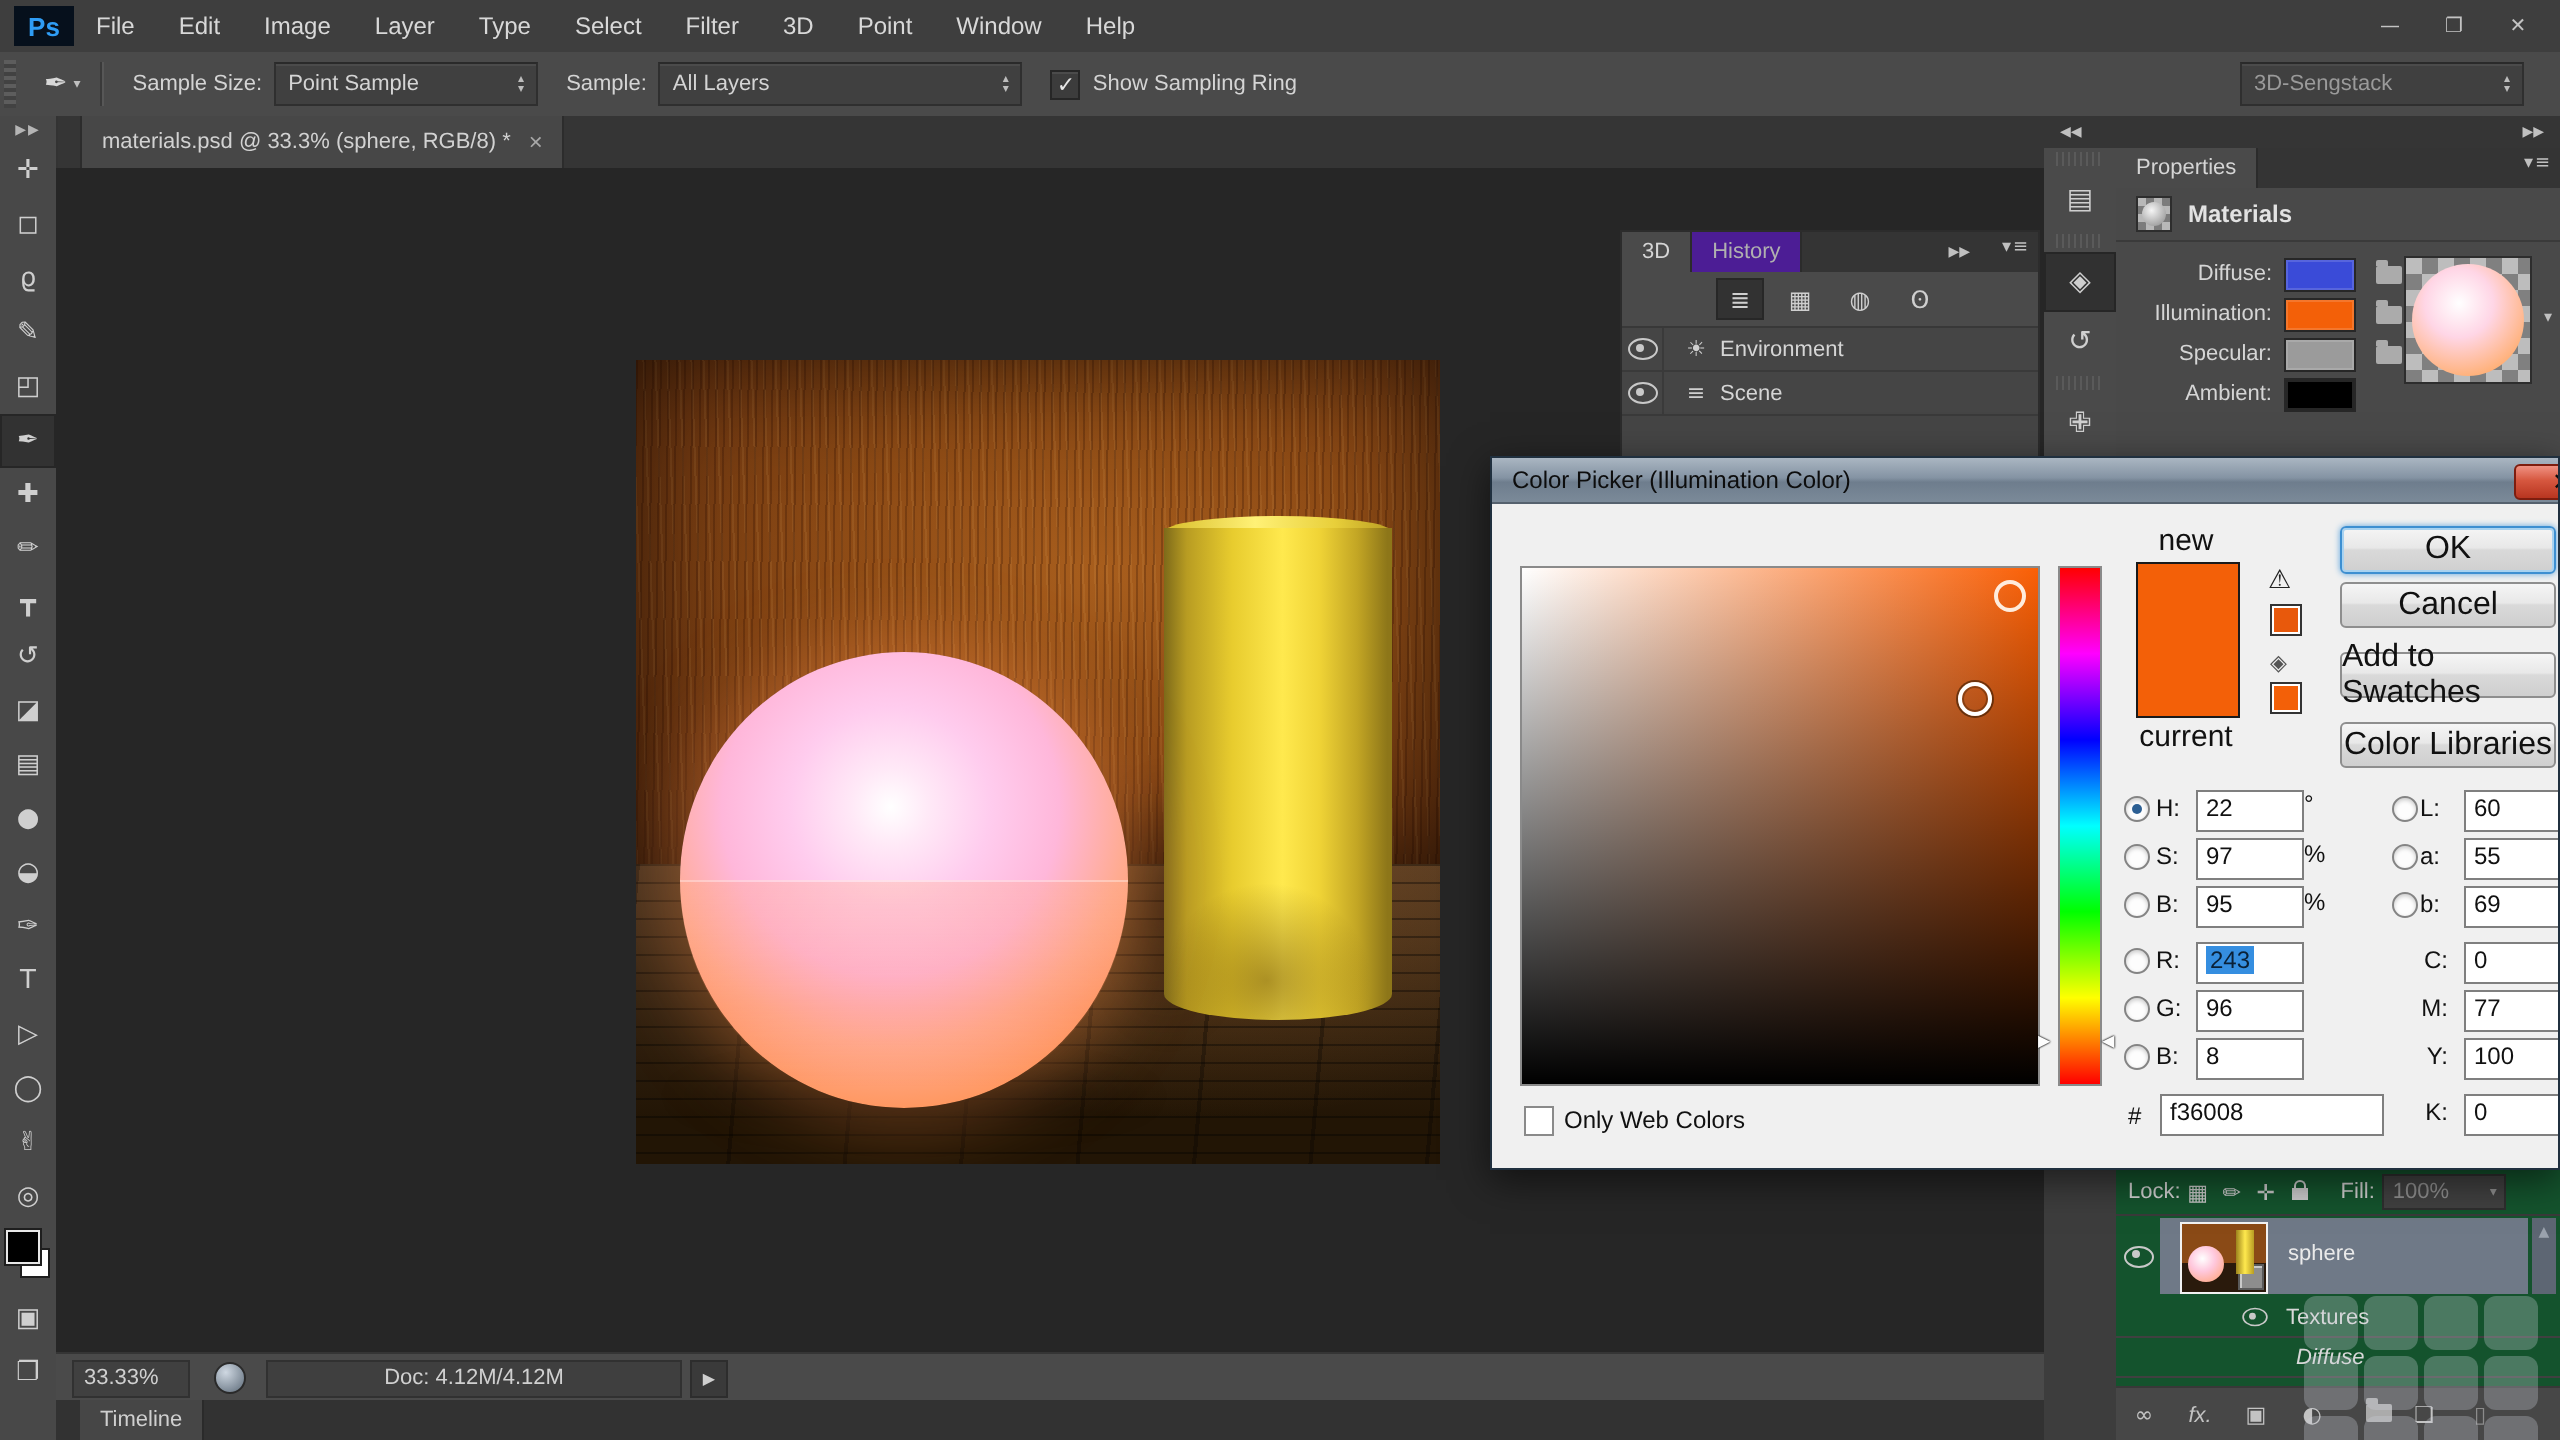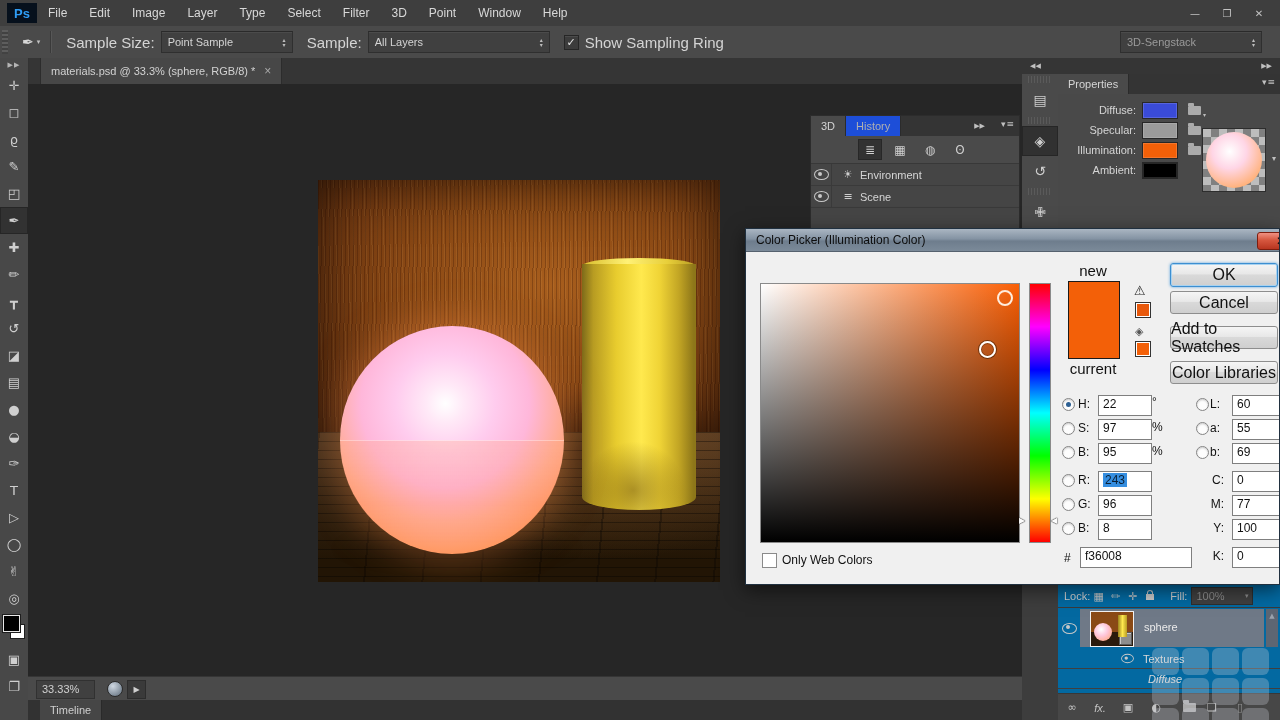--- a/index.html
+++ b/index.html
@@ -19,21 +19,21 @@
           display:flex;align-items:center;justify-content:center;}
 
   
   .optionsbar{left:0;top:26px;width:1280px;height:32px;background:#4a4a4a;
               border-bottom:1px solid #343434;display:flex;align-items:center;}
   .grip{width:6px;height:24px;margin-left:2px;
         background:repeating-linear-gradient(to bottom,#5d5d5d 0 2px,#424242 2px 4px);}
   .opt-tool{color:#d8d8d8;font-size:14px;margin-left:14px;transform:rotate(0deg);}
   .caret-dn{font-size:7px;color:#c0c0c0;margin-left:3px;}
   .vsep{width:1px;height:22px;background:#3a3a3a;margin:0 10px;border-right:1px solid #575757;}
-  .optlabel{font-size:15px;color:#d4d4d4;margin:0 6px 0 4px;text-align:right;}
+  .optlabel{font-size:11px;color:#d4d4d4;margin:0 6px 0 4px;text-align:right;}
   .combo{height:20px;background:#404040;border:1px solid #2f2f2f;border-top-color:#2a2a2a;
          box-shadow:inset 0 1px 0 rgba(255,255,255,0.06);
          display:flex;align-items:center;font-size:11px;color:#d4d4d4;padding:0 6px;position:relative;}
   .combo .cval{flex:1;}
   .updown{display:flex;flex-direction:column;line-height:5px;font-size:6px;color:#bdbdbd;margin-left:8px;}
   .ps-check{width:13px;height:13px;background:#3c3c3c;border:1px solid #262626;
             box-shadow:inset 0 1px 0 rgba(255,255,255,0.08);color:#e6e6e6;font-size:11px;
             display:flex;align-items:center;justify-content:center;margin-left:14px;}
   .ws-combo{position:absolute;right:18px;top:5px;width:128px;color:#9a9a9a;}
 
@@ -87,21 +87,21 @@
     background:
       radial-gradient(ellipse 80px 75px at 45% 92%,rgba(110,80,10,0.55),rgba(0,0,0,0) 65%),
       linear-gradient(to right,#7d6a1a 0%,#b89c22 10%,#e8cc2e 30%,#ffe94e 52%,#f0d436 68%,#c2a524 85%,#8d7619 98%);}
   .cylcap{position:absolute;left:264px;top:78px;width:114px;height:16px;border-radius:50%;
     background:linear-gradient(to right,#d8bd2a,#fff176 40%,#e8cf3a 75%,#b89c22);}
 
   
   .ptabbar{height:20px;background:#343434;display:flex;align-items:flex-end;position:relative;}
   .ptab{height:20px;padding:0 10px;font-size:11px;color:#d5d5d5;display:flex;align-items:center;
         background:#4a4a4a;border-right:1px solid #2b2b2b;}
-  .ptab.off{background:#1d4ed8;color:#b0b0b0;}
+  .ptab.off{background:#4c1d95;color:#b0b0b0;}
   .pmenu{position:absolute;right:4px;top:3px;font-size:9px;color:#c0c0c0;letter-spacing:1px;}
   .dblarrow{font-size:7px;color:#c0c0c0;letter-spacing:0px;}
 
   
   .panel3d{left:810px;top:115px;width:208px;height:112px;background:#454545;
            border:1px solid #2c2c2c;z-index:5;overflow:hidden;}
   .p3dbar{height:27px;background:#4a4a4a;display:flex;align-items:center;justify-content:center;gap:6px;
           border-bottom:1px solid #383838;}
   .p3dbtn{width:24px;height:21px;display:flex;align-items:center;justify-content:center;
           color:#cfcfcf;font-size:12px;}
@@ -190,21 +190,21 @@
   .radio.on::after{content:"";position:absolute;left:3px;top:3px;width:5px;height:5px;border-radius:50%;
          background:#2c5f93;}
   .flabel{position:absolute;font-size:12px;color:#111;}
   .num{position:absolute;height:18px;background:#fff;border:1px solid #7f7f7f;font-size:12px;color:#111;
        padding:1px 0 0 4px;box-sizing:content-box;}
   .selhl{background:#358ee0;color:#0a2036;padding:0 2px;}
   .hexwrap{position:absolute;left:318px;top:322px;font-size:12px;color:#111;}
   .webchk{position:absolute;left:16px;top:324px;width:13px;height:13px;background:#fff;border:1px solid #8a8a8a;}
 
   
-  .layers{left:1058px;top:585px;width:222px;height:135px;background:#0369a1;z-index:6;overflow:hidden;}
+  .layers{left:1058px;top:585px;width:222px;height:135px;background:#14532d;z-index:6;overflow:hidden;}
   .lockrow{height:22px;display:flex;align-items:center;font-size:11px;color:#cfcfcf;border-bottom:1px solid #3a3a3a;}
   .lockico{width:17px;text-align:center;color:#c5c5c5;font-size:11px;}
   .lockshape{display:inline-block;width:8px;height:6px;background:#c9c9c9;position:relative;margin-top:4px;}
   .lockshape::before{content:"";position:absolute;top:-4px;left:1px;width:4px;height:3px;
       border:1.5px solid #c9c9c9;border-bottom:none;border-radius:3px 3px 0 0;}
   .fillbox{width:52px;height:16px;background:#404040;border:1px solid #2e2e2e;display:flex;align-items:center;
       font-size:11px;color:#8d8d8d;padding:0 4px;margin-left:4px;justify-content:space-between;}
   .lrow-sel{position:absolute;left:22px;top:24px;width:184px;height:38px;background:#6f7987;}
   .leyecol{position:absolute;left:0;top:24px;width:22px;height:38px;border-right:1px solid #3c3c3c;
            display:flex;align-items:center;justify-content:center;}
@@ -418,35 +418,39 @@
       </div>
   </div>
 
   <div class="abs props">
     <div class="ptabbar">
       <div class="ptab">
           <span>Properties</span>
         </div>
       <span class="pmenu ico">▾≡</span>
     </div>
+    <div class="mheader">
+      <div class="matic"></div>
+      <span class="mhname">Materials</span>
+    </div>
     <div class="mrow" style="margin-top:6px;">
       <span class="mlabel">Diffuse:</span>
       <div class="msw" style="background:#3a4bd8;"></div>
       <span class="folder"></span>
       <span class="fcaret ico">▾</span>
     </div>
     <div class="mrow">
+      <span class="mlabel">Illumination:</span>
+      <div class="msw" style="background:#f36008;"></div>
+      <span class="folder"></span>
+      <span class="fcaret ico">▾</span>
+    </div>
+    <div class="mrow">
       <span class="mlabel">Specular:</span>
       <div class="msw" style="background:#9b9b9b;"></div>
-      <span class="folder"></span>
-      <span class="fcaret ico">▾</span>
-    </div>
-    <div class="mrow">
-      <span class="mlabel">Illumination:</span>
-      <div class="msw" style="background:#f36008;"></div>
       <span class="folder"></span>
       <span class="fcaret ico">▾</span>
     </div>
     <div class="mrow">
       <span class="mlabel">Ambient:</span>
       <div class="msw" style="background:#000000;"></div>
     </div>
     <div class="mprev"></div>
     <span class="mprevcaret ico">▾</span>
   </div>
@@ -647,20 +651,23 @@
       <div></div>
       <div></div>
       <div></div>
   </div>
 
   <div class="abs statusbar">
     <div class="zoombox">
         <span>33.33%</span>
       </div>
     <div class="clockic"></div>
+    <div class="docbox">
+        <span>Doc: 4.12M/4.12M</span>
+      </div>
     <div class="playbox">
         <span class="ico">▶</span>
       </div>
   </div>
 
   <div class="abs timeline">
     <div class="tltab">
         <span>Timeline</span>
       </div>
   </div>

